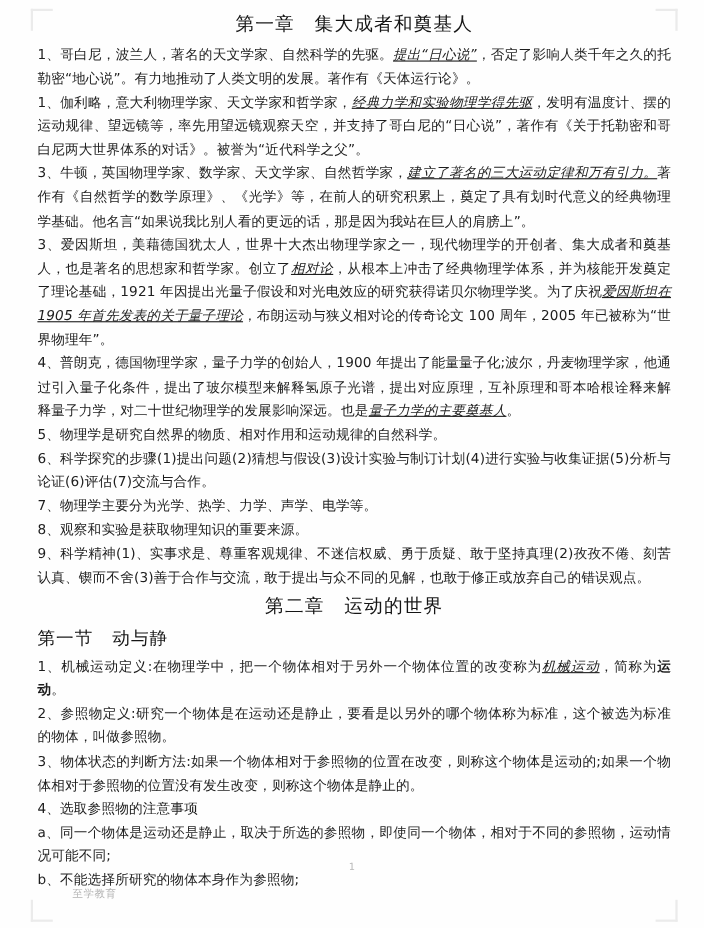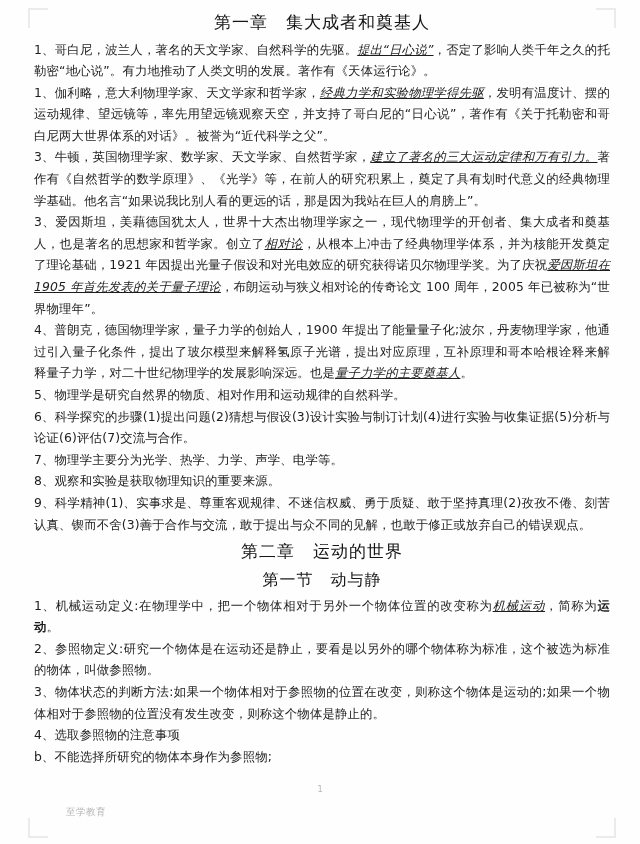--- a/index.html
+++ b/index.html
@@ -46,21 +46,20 @@
     font-weight: normal;
     text-align: center;
     margin: 4px 0 3px 0;
     letter-spacing: 1px;
     line-height: 1.5;
     color: #151515;
   }
   h2.section {
     font-size: 16px;
     font-weight: normal;
-    text-align: center;
     margin: 0 0 3px 0;
     letter-spacing: 1px;
     line-height: 1.5;
     color: #151515;
   }
 
   p.para {
     font-size: 12.4px;
     line-height: 21.6px;
     margin: 0;
@@ -129,20 +128,21 @@
     <p class="para">9、科学精神(1)、实事求是、尊重客观规律、不迷信权威、勇于质疑、敢于坚持真理(2)孜孜不倦、刻苦认真、锲而不舍(3)善于合作与交流，敢于提出与众不同的见解，也敢于修正或放弃自己的错误观点。</p>
 
     <h1 class="chapter">第二章　运动的世界</h1>
     <h2 class="section">第一节　动与静</h2>
 
     <p class="para"><span>1、机械运动定义:在物理学中，把一个物体相对于另外一个物体位置的改变称为</span><span class="u">机械运动</span><span>，简称为</span><span class="b">运动</span><span>。</span></p>
 
     <p class="para">2、参照物定义:研究一个物体是在运动还是静止，要看是以另外的哪个物体称为标准，这个被选为标准的物体，叫做参照物。</p>
     <p class="para">3、物体状态的判断方法:如果一个物体相对于参照物的位置在改变，则称这个物体是运动的;如果一个物体相对于参照物的位置没有发生改变，则称这个物体是静止的。</p>
     <p class="para">4、选取参照物的注意事项</p>
+    <p class="para">a、同一个物体是运动还是静止，取决于所选的参照物，即使同一个物体，相对于不同的参照物，运动情况可能不同;</p>
     <p class="para">b、不能选择所研究的物体本身作为参照物;</p>
 
   </div>
 
   <div class="footer">
     <div class="page-number">1</div>
     <div class="footer-brand">至学教育</div>
   </div>
 
 </div>

